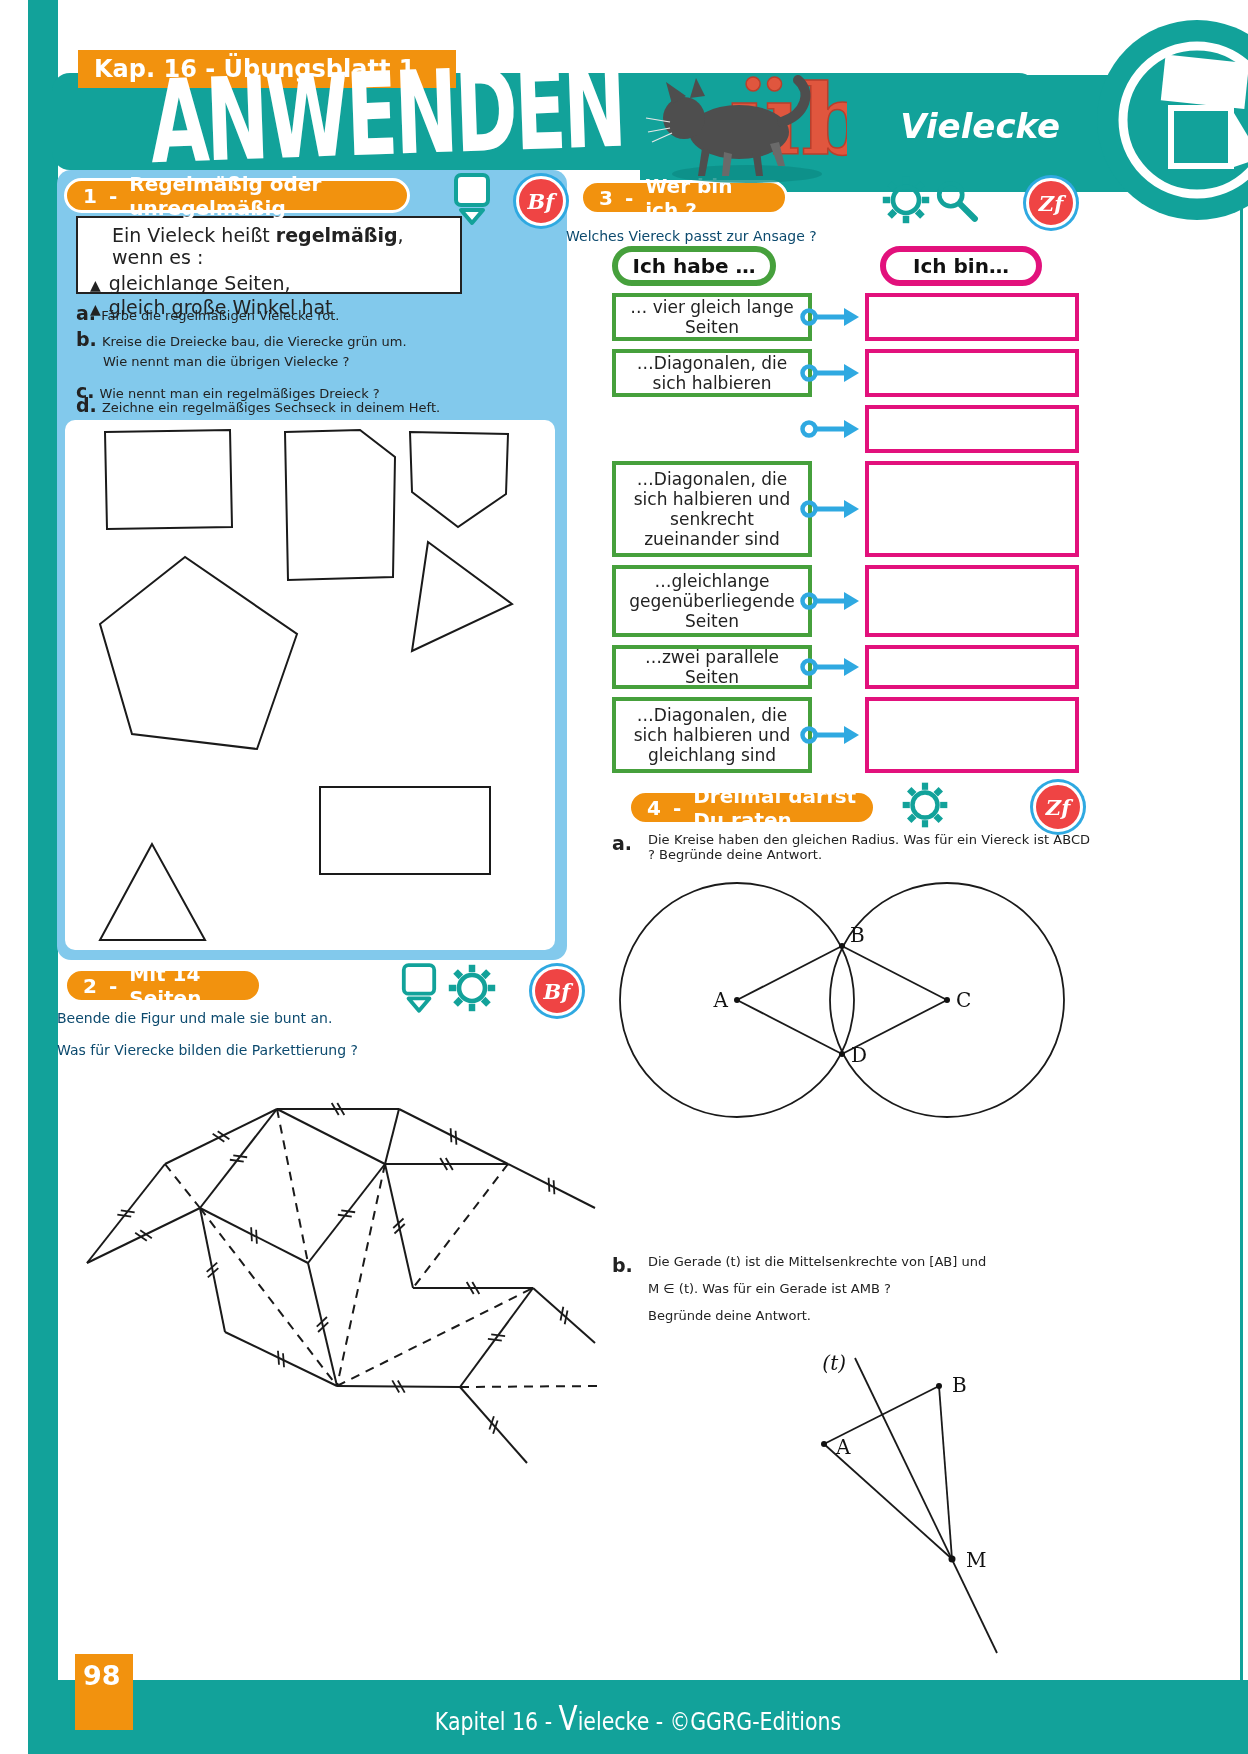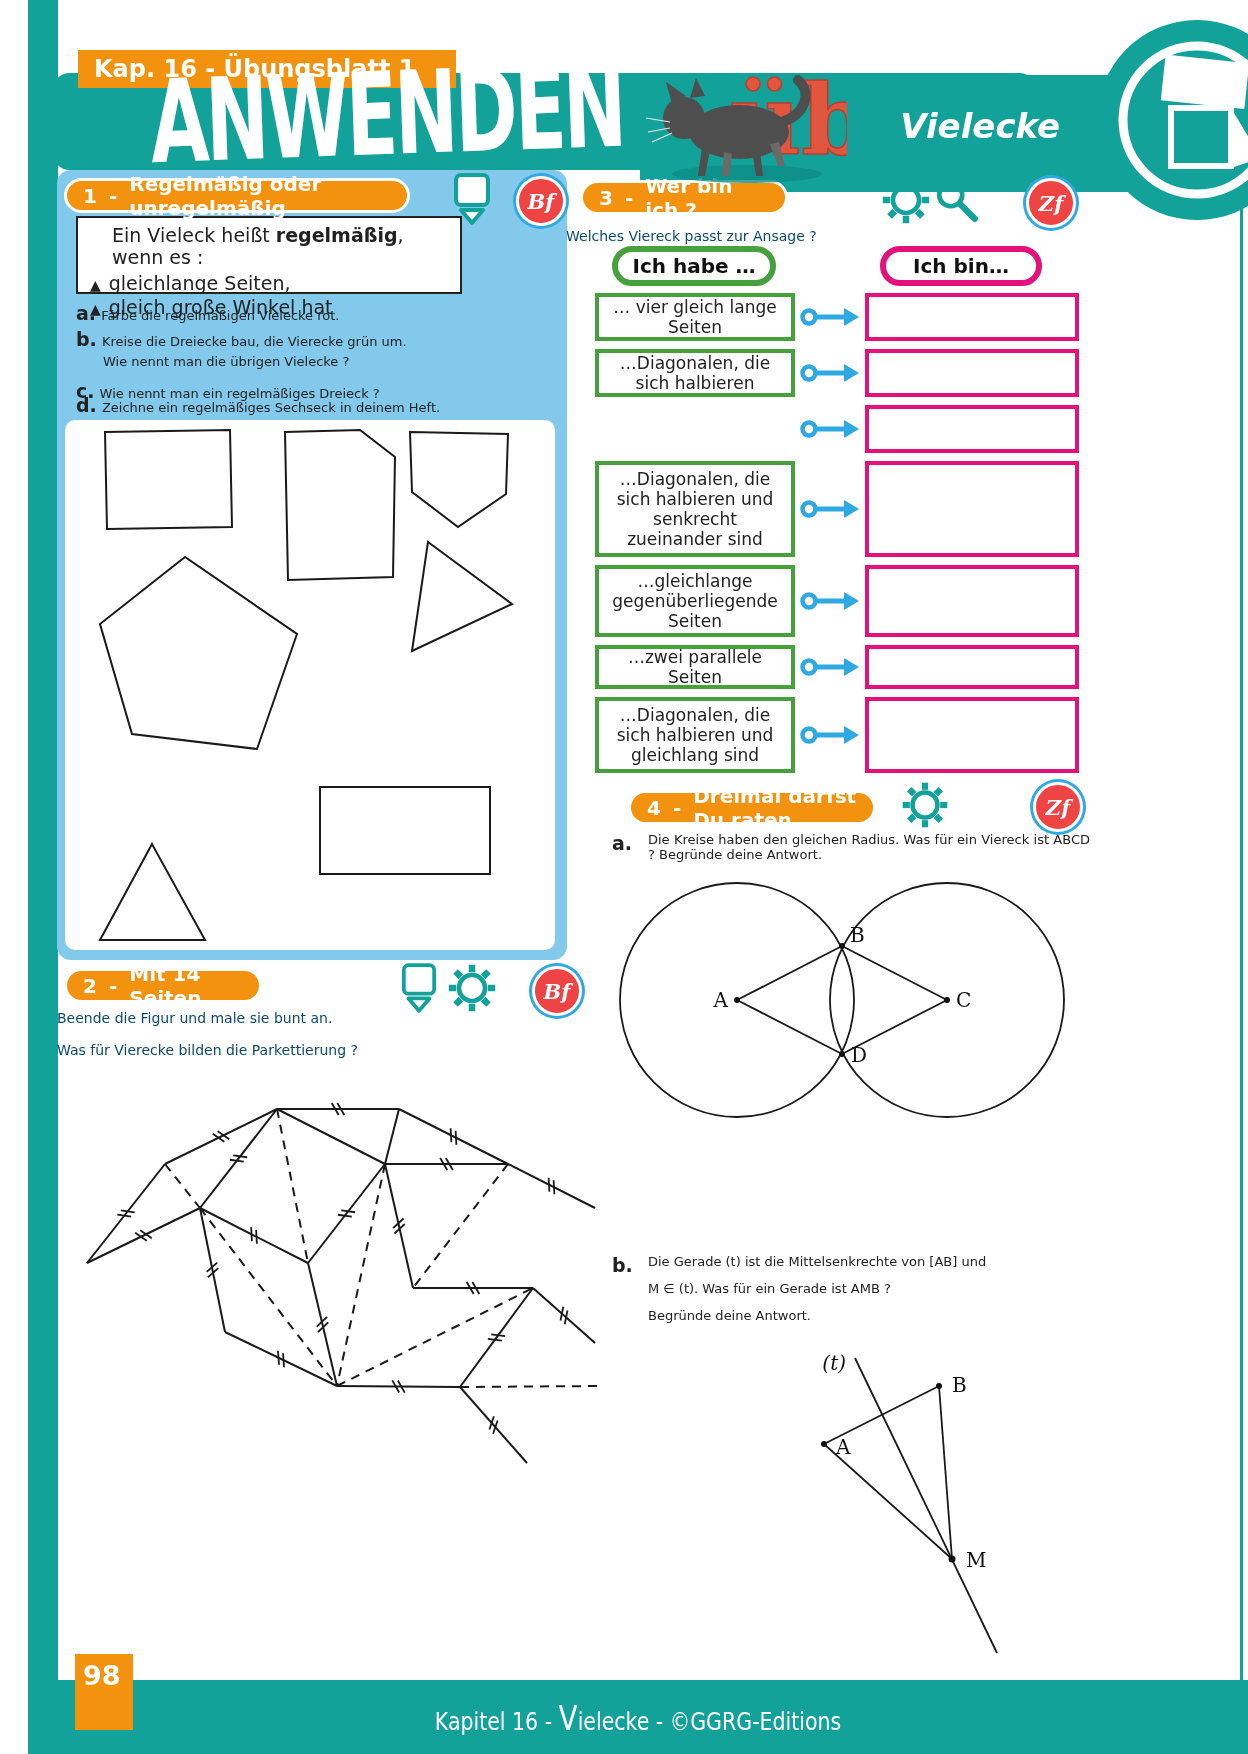--- a/index.html
+++ b/index.html
@@ -29,21 +29,21 @@
   .s1-panel{left:57px;top:170px;width:510px;height:790px;background:#82c9ec;border-radius:14px;}
   .def-box{left:76px;top:216px;width:386px;height:78px;background:#fff;border:2px solid #222;
            font-size:19px;box-sizing:border-box;padding:6px 0 0 12px;}
   .def-box .l1{padding-left:22px;margin-bottom:4px;}
   .def-box .bullet{margin-top:2px;}
   .tri-b{font-size:14px;margin-right:8px;}
   .item-letter{font-weight:bold;font-size:19px;}
   .item-text{font-size:13px;}
   .shapes-panel{left:65px;top:420px;width:490px;height:530px;background:#fff;border-radius:10px;}
   
-  .clue-box{left:595px;width:200px;background:#fff;border:4px solid #46a03c;box-sizing:border-box;
+  .clue-box{left:612px;width:200px;background:#fff;border:4px solid #46a03c;box-sizing:border-box;
             display:flex;align-items:center;justify-content:center;text-align:center;
             font-size:17px;line-height:20px;color:#222;padding:2px 4px;}
   .ans-box{left:865px;width:214px;background:#fff;border:4px solid #e2117c;box-sizing:border-box;}
   .arrow{left:800px;width:62px;height:28px;}
   
   .footer-bar{left:28px;top:1680px;width:1220px;height:74px;background:#12a29a;}
   .page-num{left:75px;top:1654px;width:58px;height:76px;background:#f2920e;color:#fff;
             font-size:27px;font-weight:bold;padding:6px 0 0 8px;box-sizing:border-box;z-index:3;}
   .footer-text{left:28px;top:1698px;width:1220px;text-align:center;color:#fff;font-size:25px;
                transform:scaleX(0.82);z-index:3;}

